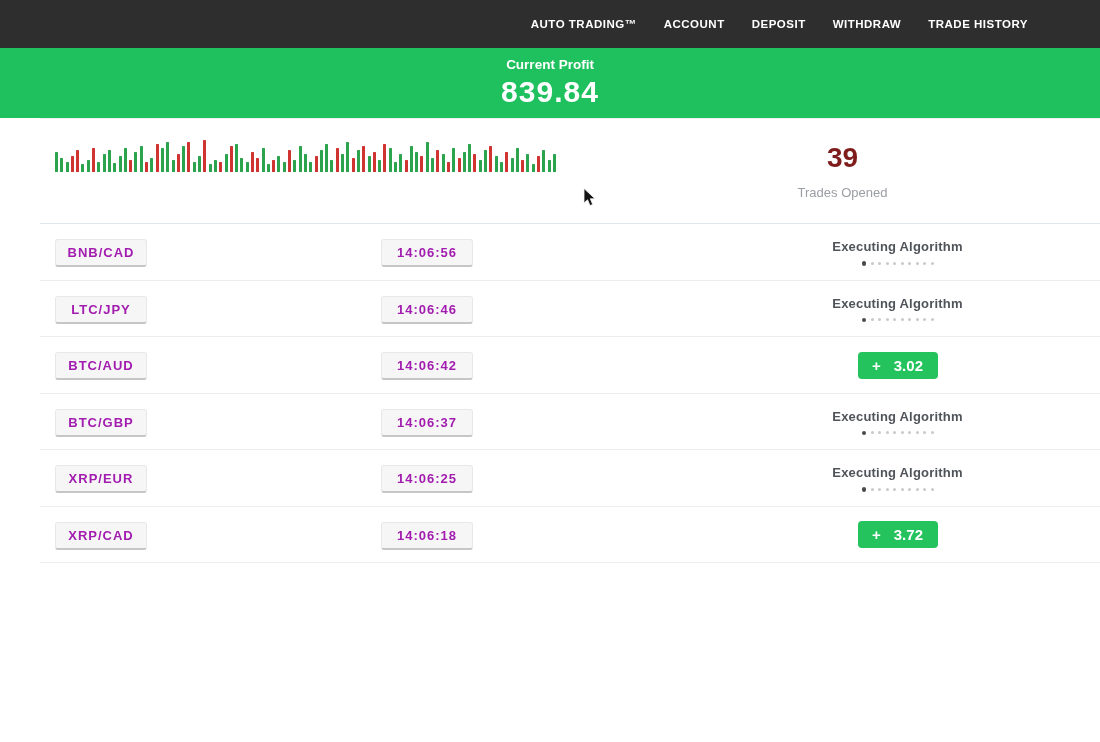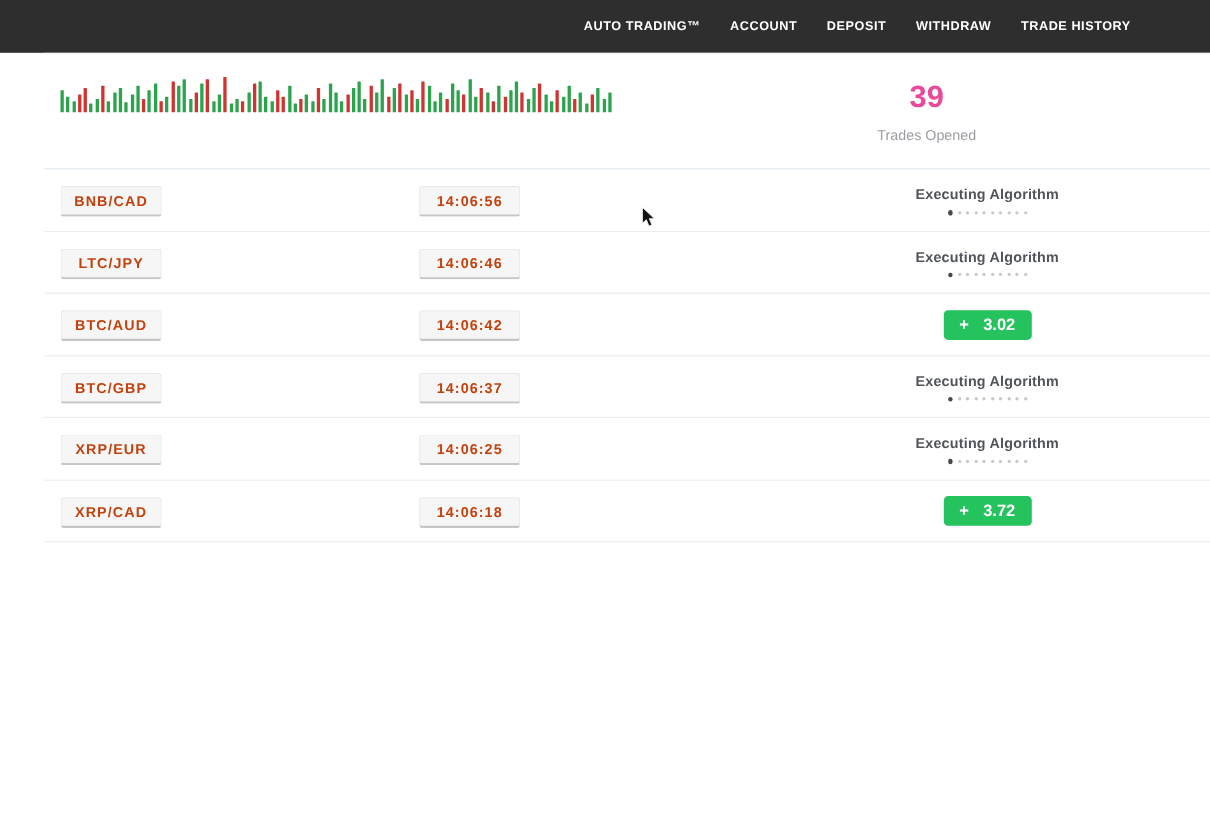--- a/index.html
+++ b/index.html
@@ -13,21 +13,21 @@
   
   .banner { height:70px; background:#1fc15f; display:flex; flex-direction:column; align-items:center; justify-content:center; color:#ffffff; }
   .banner-label { font-size:13.5px; font-weight:600; margin-bottom:3px; }
   .banner-value { font-size:30px; font-weight:700; letter-spacing:1px; }
 
   
   .stats-row { height:120px; display:flex; }
   .stat-left { width:585px; padding-left:40px; display:flex; flex-direction:column; align-items:center; justify-content:center; }
   .stat-right { width:515px; display:flex; flex-direction:column; align-items:center; justify-content:center; }
   .big-number { font-size:38px; font-weight:700; color:#26292d; letter-spacing:0.5px; }
-  .mid-number { font-size:28px; font-weight:700; color:#ec4899; }
+  .mid-number { font-size:28px; font-weight:700; color:#7f1d1d; }
   .sub-label { margin-top:11px; color:#9a9da2; font-size:13px; }
 
   .toggle-row { display:flex; align-items:center; gap:16px; }
   .toggle { width:52px; height:29px; border-radius:15px; background:#4ba7ea; position:relative; cursor:pointer; }
   .knob { position:absolute; top:1px; right:1px; width:27px; height:27px; border-radius:50%; background:#ffffff; border:1px solid #d9dde0; box-shadow:0 1px 2px rgba(0,0,0,0.18); }
   .toggle-label { font-size:15px; font-weight:700; color:#1d1f22; }
 
   .divider { height:1px; background:#eef0f4; margin-left:40px; }
   .divider.blue { background:#dde6ea; }
 
@@ -36,21 +36,21 @@
   .bars { position:absolute; left:55px; top:19px; height:34px; display:flex; align-items:flex-end; }
   .bar { display:inline-block; width:3px; margin-right:2.3px; border-radius:0.5px; }
   .bar-g { background:#2ca44d; }
   .bar-r { background:#cf3431; }
   .market-label { position:absolute; left:55px; width:505px; top:60px; text-align:center; color:#96999d; font-size:13px; }
   .market-right { position:absolute; left:585px; width:515px; top:0; height:100%; display:flex; flex-direction:column; align-items:center; justify-content:center; }
 
   
   .trade-row { position:relative; height:56.5px; }
   .trade-row::after { content:""; position:absolute; left:40px; right:0; bottom:0; height:1px; background:#ededed; }
-  .pill { position:absolute; top:15px; background:#f6f6f6; border:1px solid #e8e8e8; border-bottom:2px solid #c6c6c6; border-radius:3px; font-weight:700; font-size:13px; color:#c2410c; letter-spacing:1px; text-align:center; padding:5px 0; }
+  .pill { position:absolute; top:15px; background:#f6f6f6; border:1px solid #e8e8e8; border-bottom:2px solid #c6c6c6; border-radius:3px; font-weight:700; font-size:13px; color:#a21caf; letter-spacing:1px; text-align:center; padding:5px 0; }
   .pill.pair { left:55px; width:92px; cursor:pointer; }
   .pill.time { left:381px; width:92px; }
   .status { position:absolute; left:795px; width:205px; top:0; height:100%; display:flex; flex-direction:column; align-items:center; justify-content:center; }
   .exec-label { font-weight:700; font-size:13px; color:#50545a; letter-spacing:0.2px; }
   .dots { margin-top:7px; display:flex; align-items:center; gap:4.5px; }
   .dot { width:3px; height:3px; border-radius:50%; background:#c9c9c9; }
   .dot.lead { width:4.5px; height:4.5px; background:#4a4a4a; }
   .result { display:flex; align-items:center; justify-content:center; border-radius:4px; color:#ffffff; font-weight:700; font-size:15px; height:27px; }
   .result.profit { background:#24c35e; min-width:80px; gap:13px; padding:0 14px; }
   .result.loss { background:#d11840; min-width:86px; gap:24px; padding:0 16px; height:28px; }
@@ -65,20 +65,24 @@
   <header class="navbar">
     <nav id="nav-menu" style="display:flex;align-items:center;">
         <div class="nav-item">AUTO TRADING™</div>
         <div class="nav-item">ACCOUNT</div>
         <div class="nav-item">DEPOSIT</div>
         <div class="nav-item">WITHDRAW</div>
         <div class="nav-item">TRADE HISTORY</div>
       </nav>
   </header>
 
+  <section class="banner">
+    <div class="banner-label">Current Profit</div>
+    <div class="banner-value">839.84</div>
+  </section>
 
 
   <div class="divider"></div>
 
   <section class="market-row">
     <div id="bars" class="bars">
         <span class="bar bar-g" style="height: 20px;"></span>
         <span class="bar bar-g" style="height: 14px;"></span>
         <span class="bar bar-g" style="height: 10px;"></span>
         <span class="bar bar-r" style="height: 16px;"></span>

